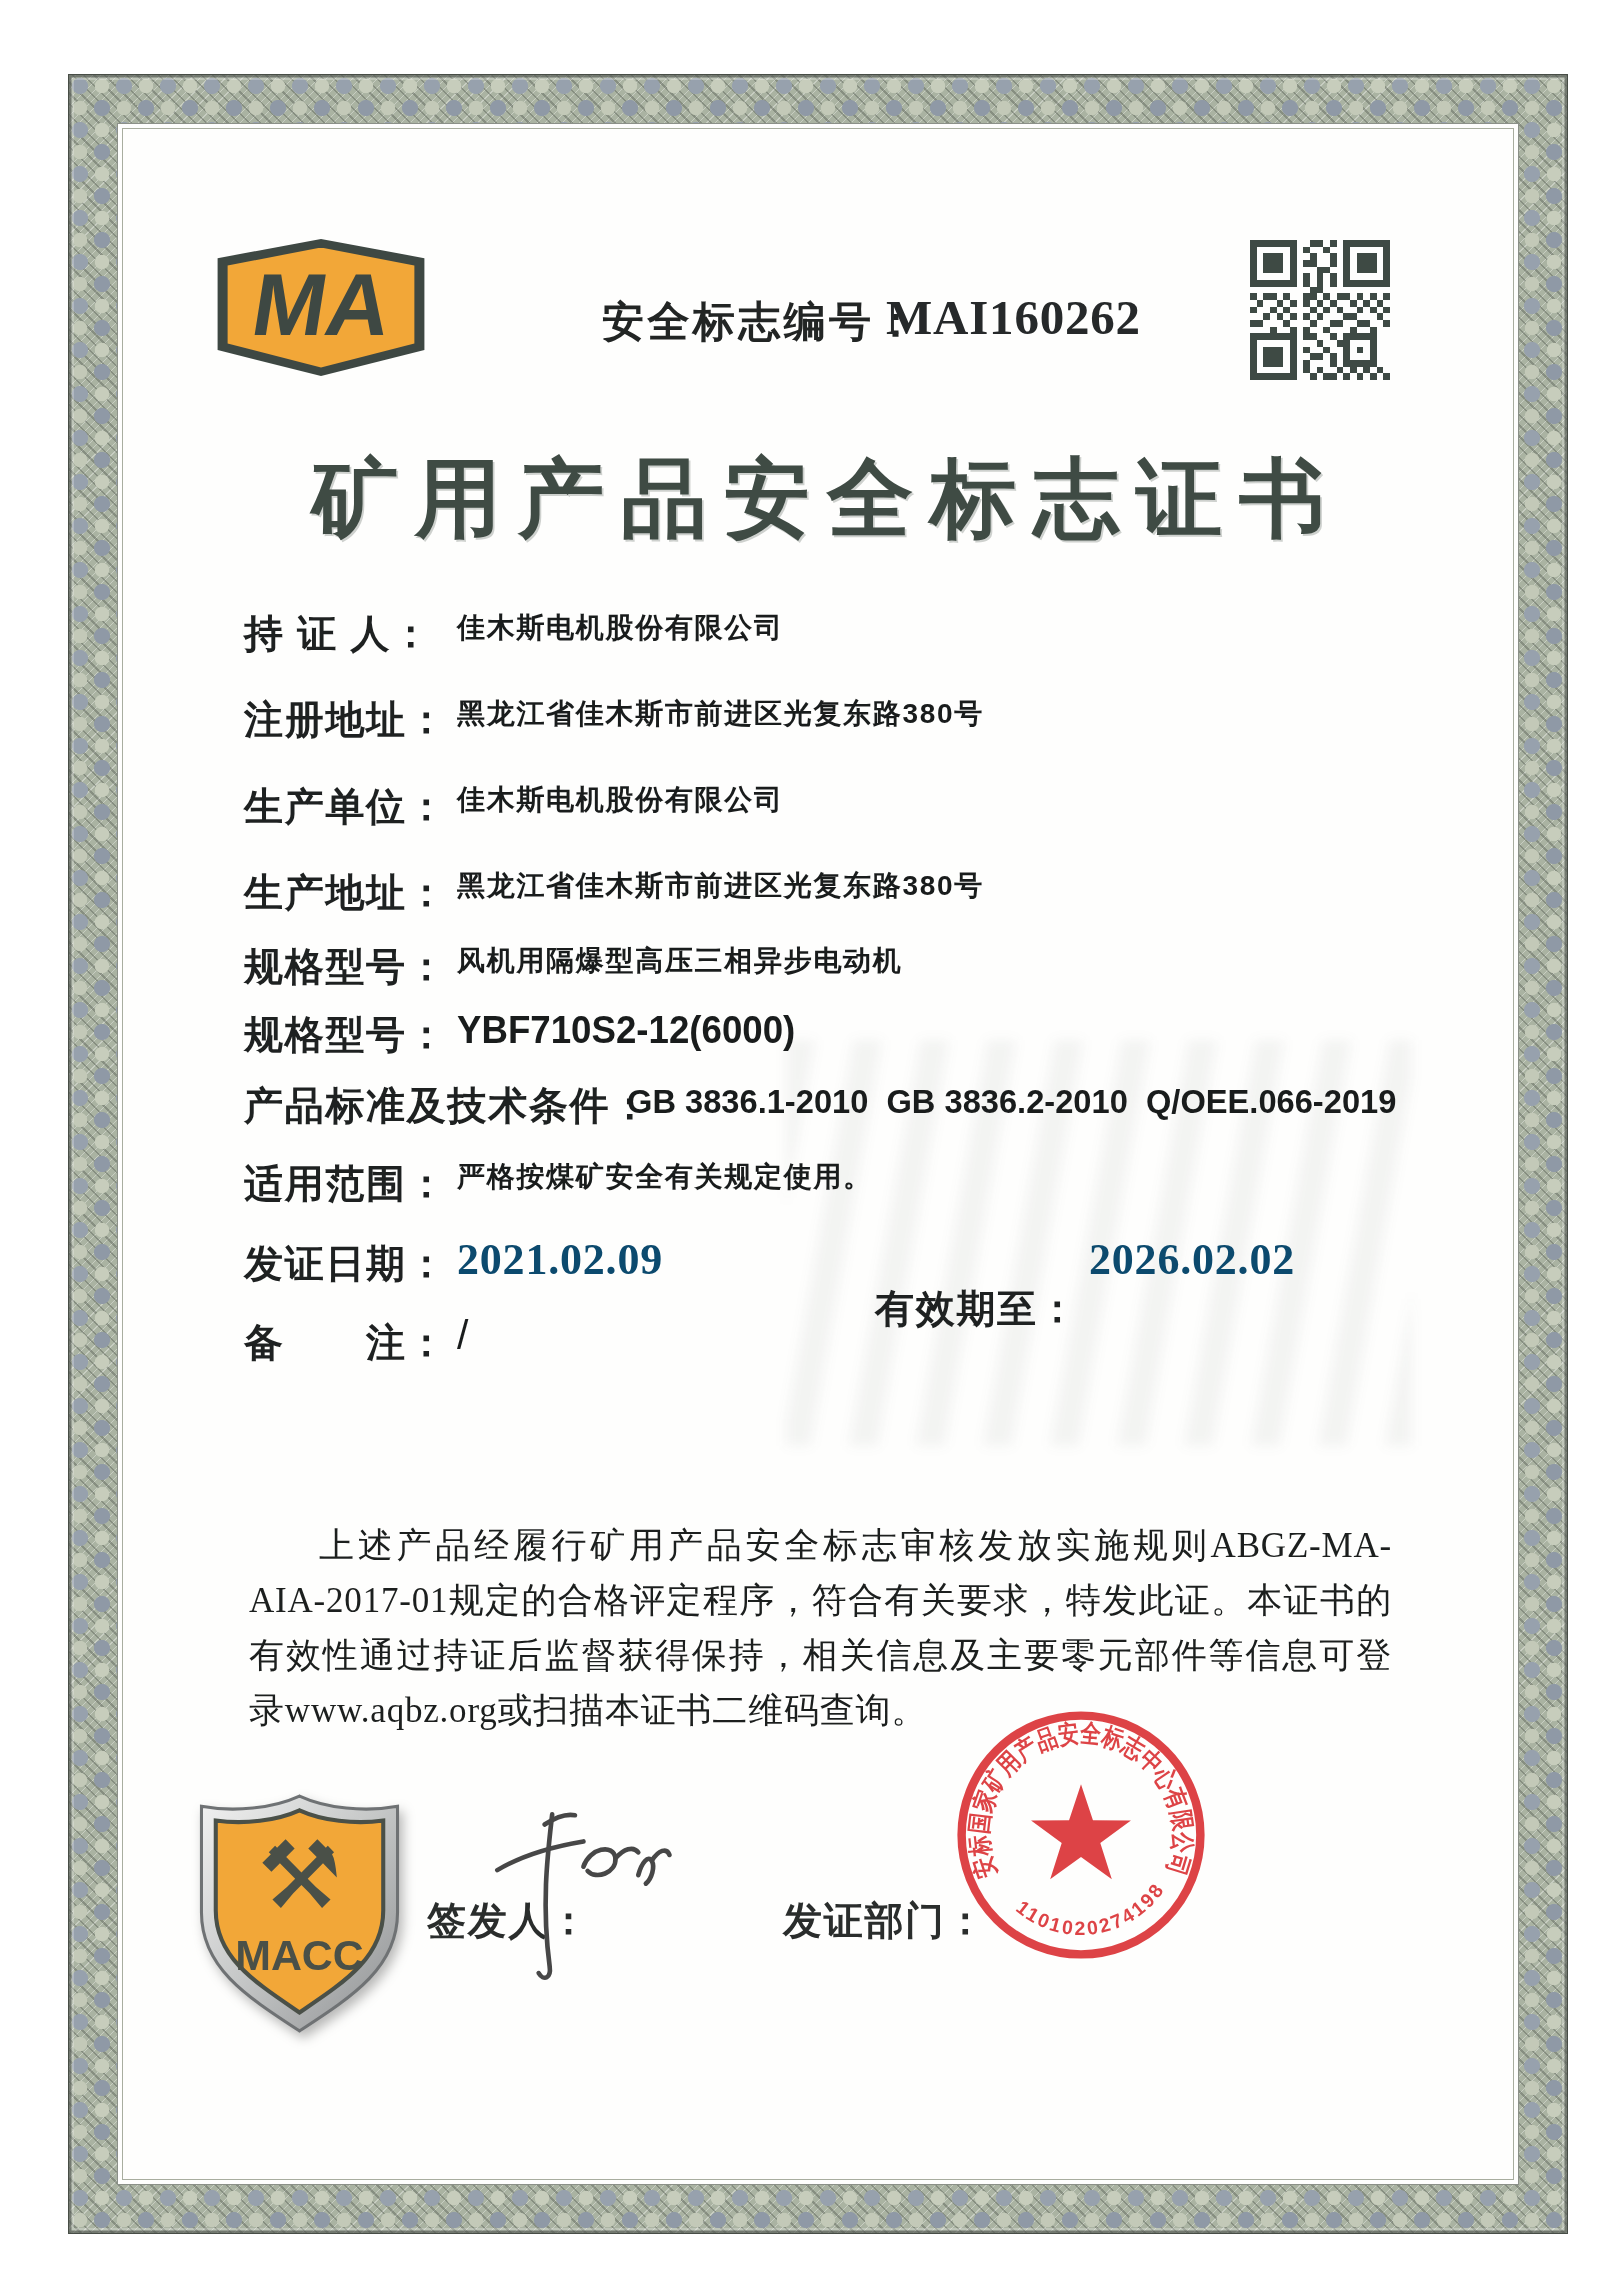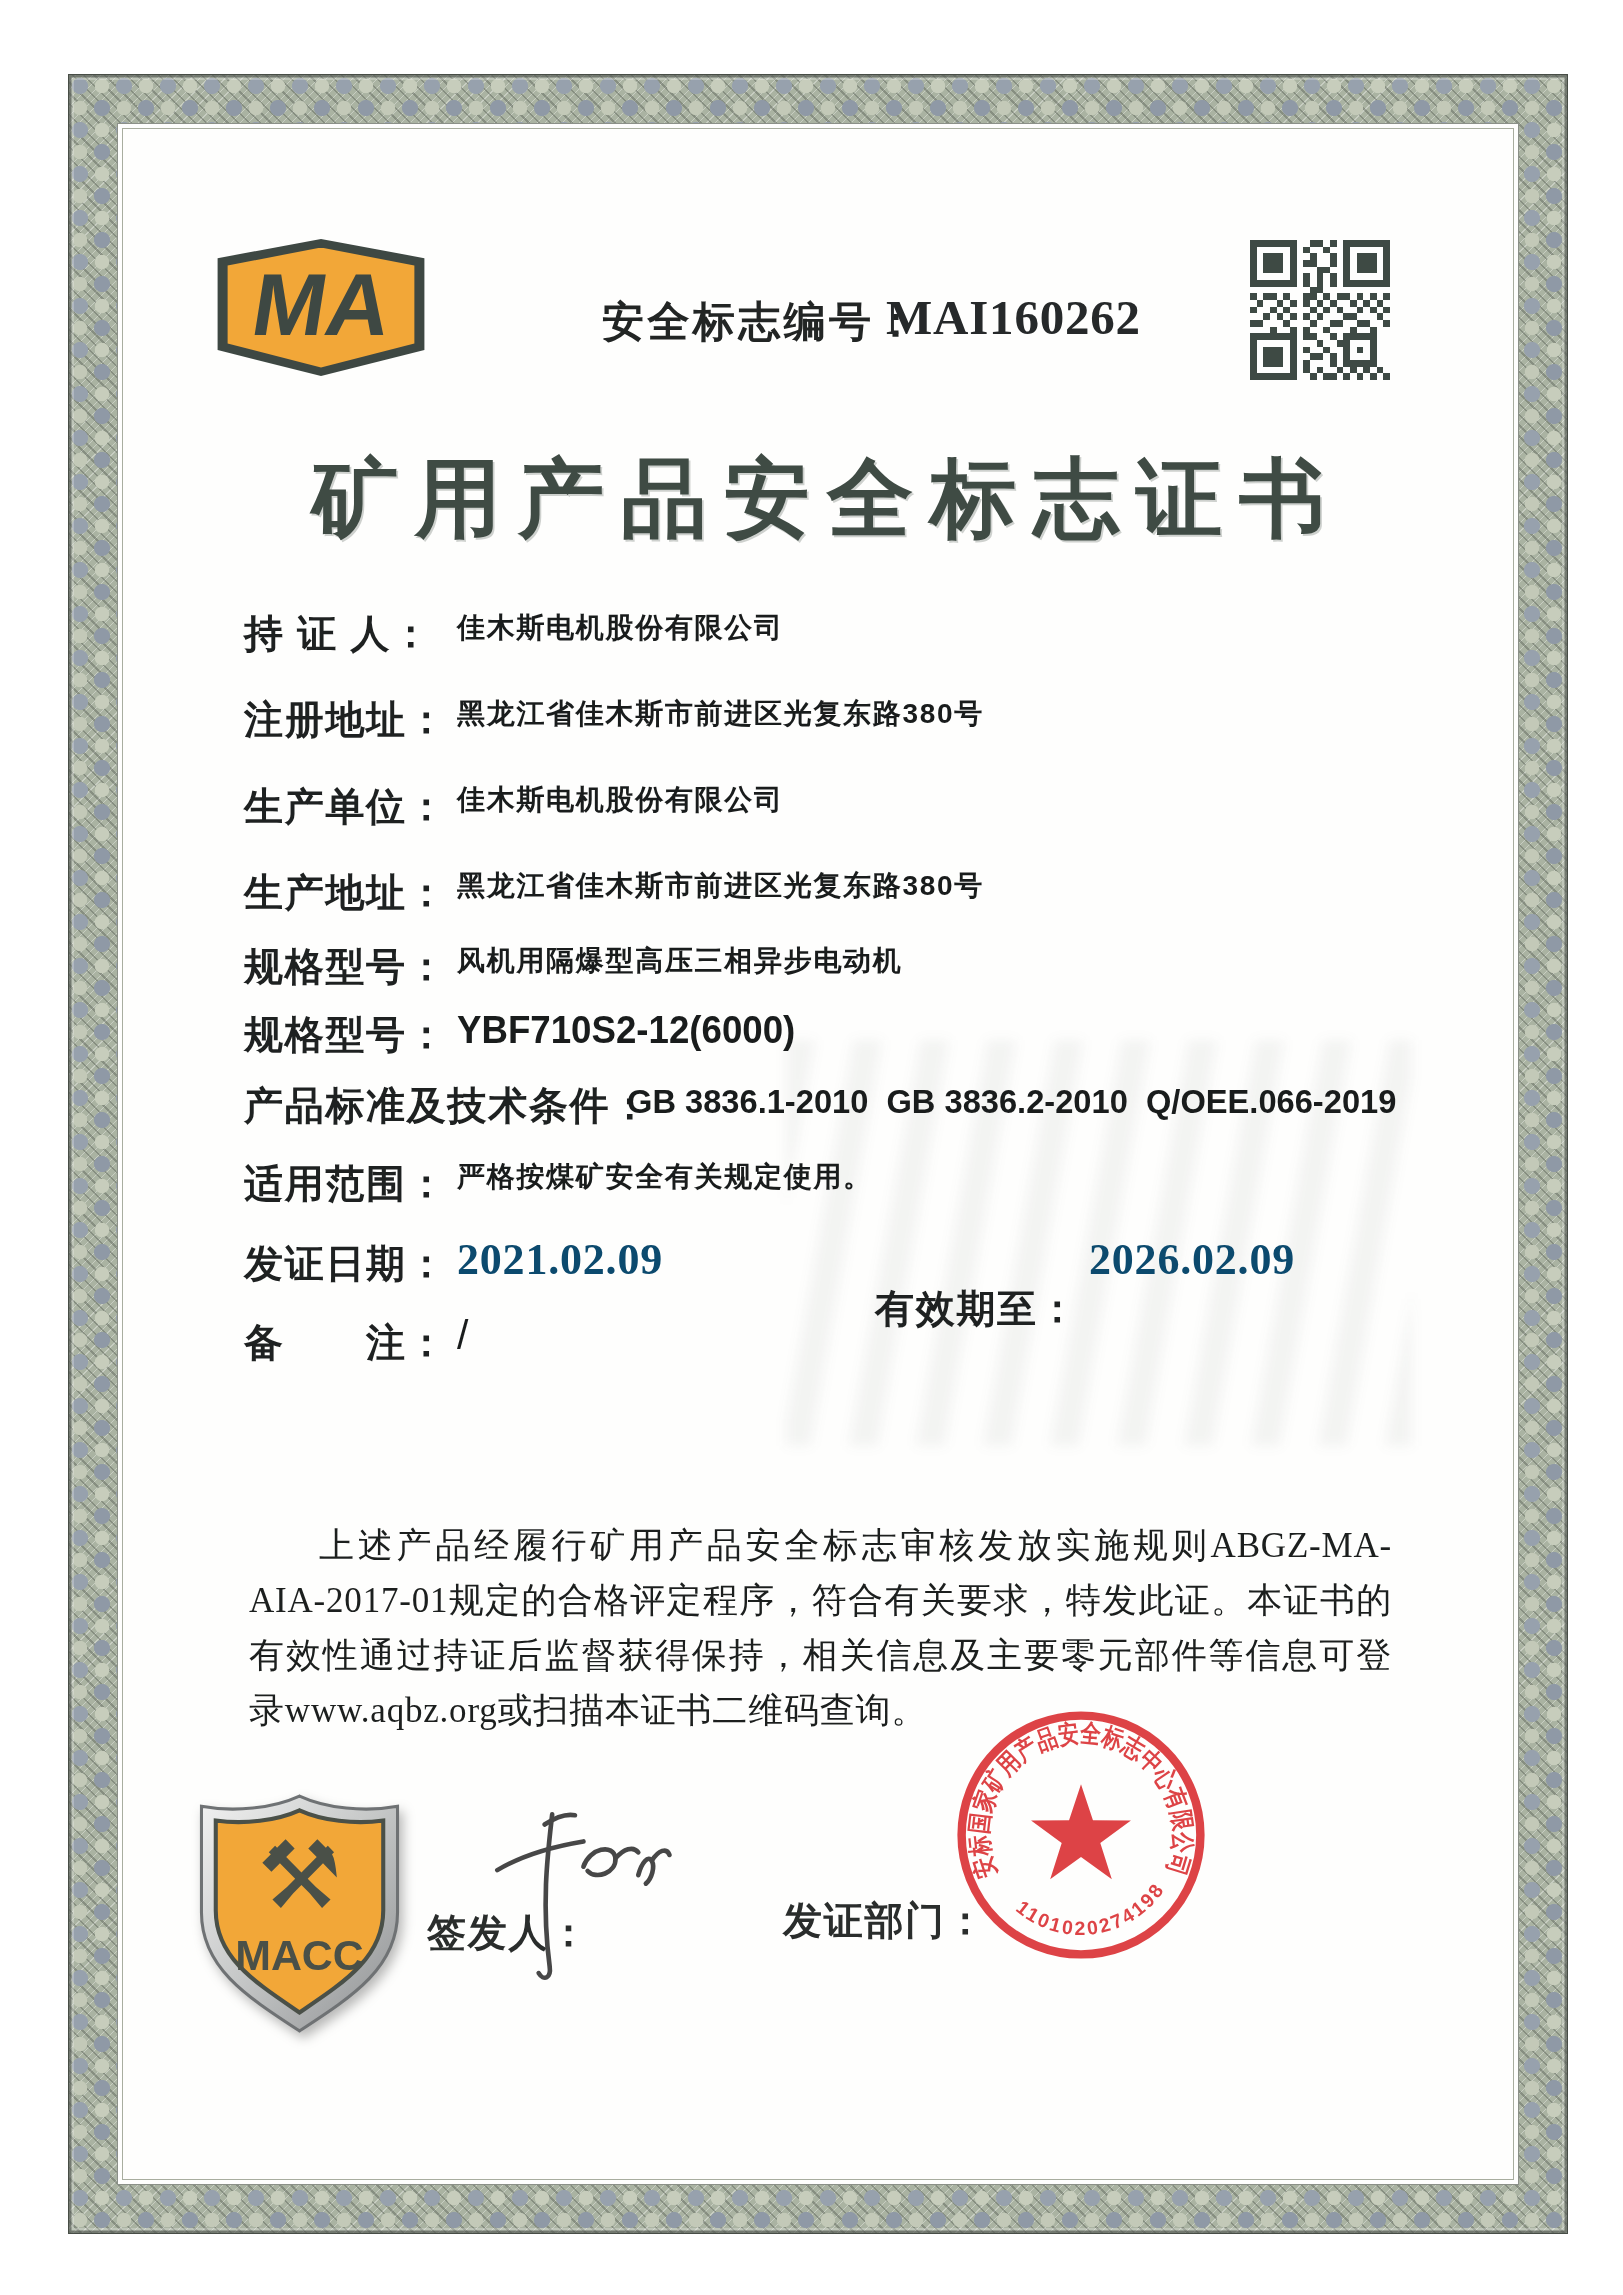--- a/index.html
+++ b/index.html
@@ -94,21 +94,21 @@
   }
   
   .ghost{
     position:absolute;left:786px;top:1040px;width:626px;height:406px;
     background:repeating-linear-gradient(100deg, rgba(60,70,65,.055) 0 29px, rgba(0,0,0,0) 29px 66px);
     filter:blur(6px);pointer-events:none;
   }
   
   .macc-shield{position:absolute;left:197px;top:1794px;width:205px;height:241px;
     filter:drop-shadow(4.2px 6px 6px rgba(0,0,0,.28));}
-  .signer-label{position:absolute;left:427px;top:1894px;font-size:39px;font-weight:700;color:#2a2d2c;letter-spacing:1.7px;margin-top:12px;}
+  .signer-label{position:absolute;left:427px;top:1894px;font-size:39px;font-weight:700;color:#2a2d2c;letter-spacing:1.7px;}
   .issuer-label{position:absolute;left:783px;top:1894px;font-size:39px;font-weight:700;color:#2a2d2c;letter-spacing:1.7px;}
   .signature{position:absolute;left:472px;top:1799px;width:211px;height:203px;}
   .stamp{position:absolute;left:954px;top:1708px;width:254px;height:254px;opacity:.95;}
 </style>
 </head>
 <body>
 
 <div class="border-band"></div>
 <div class="paper"></div>
 
@@ -155,21 +155,21 @@
 
 <div class="flabel" style="top:1079px">产品标准及技术条件：</div>
 <div class="fvalue std" style="top:1082px">GB 3836.1-2010  GB 3836.2-2010  Q/OEE.066-2019</div>
 
 <div class="flabel" style="top:1157px">适用范围：</div>
 <div class="fvalue" style="top:1158px">严格按煤矿安全有关规定使用。</div>
 
 <div class="flabel" style="top:1237px">发证日期：</div>
 <div class="fvalue date" style="top:1234px">2021.02.09</div>
 <div class="flabel valid" style="top:1282px">有效期至：</div>
-<div class="fvalue date valid-date" style="top:1234px">2026.02.09</div>
+<div class="fvalue date valid-date" style="top:1234px">2026.02.02</div>
 
 <div class="flabel" style="top:1316px">备　　注：</div>
 <div class="fvalue slash" style="top:1312px">/</div>
 
 <div class="paragraph">上述产品经履行矿用产品安全标志审核发放实施规则ABGZ-MA-AIA-2017-01规定的合格评定程序，符合有关要求，特发此证。本证书的有效性通过持证后监督获得保持，相关信息及主要零元部件等信息可登录www.aqbz.org或扫描本证书二维码查询。</div>
 
 <svg class="macc-shield" viewBox="0 0 100 118">
   <defs>
     <linearGradient id="silver" x1="0" y1="0" x2="1" y2="1">
       <stop offset="0" stop-color="#f2f2f2"></stop>

